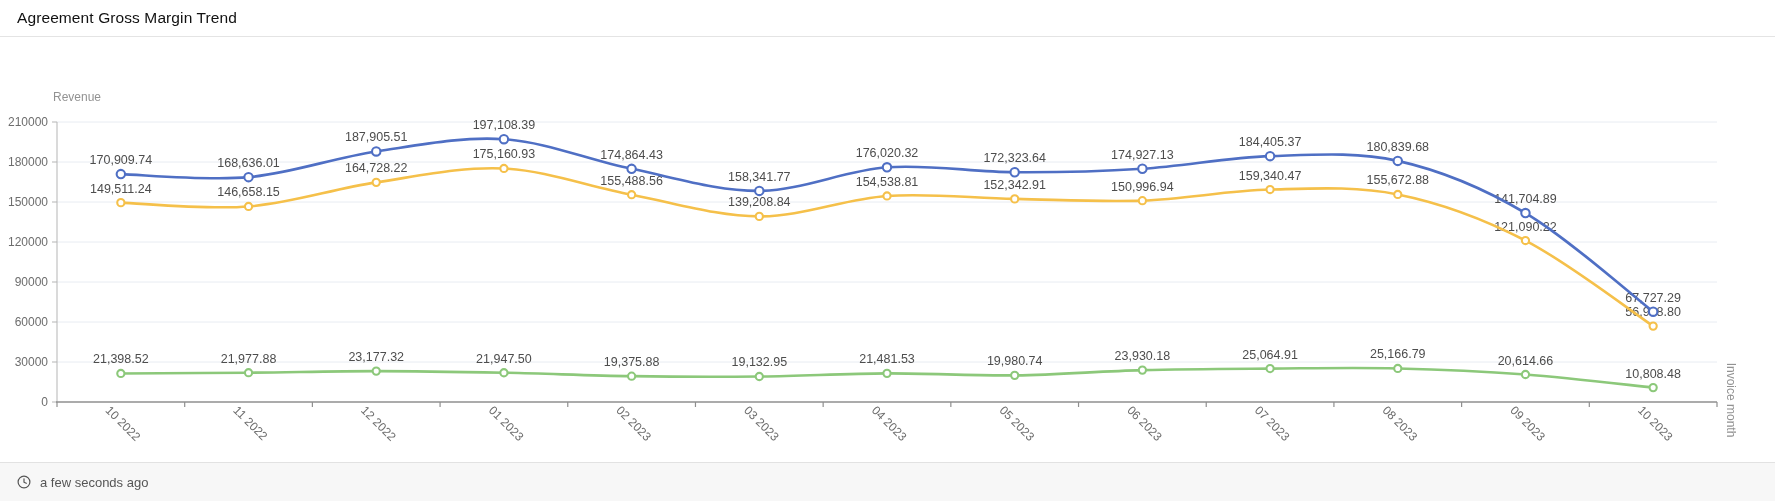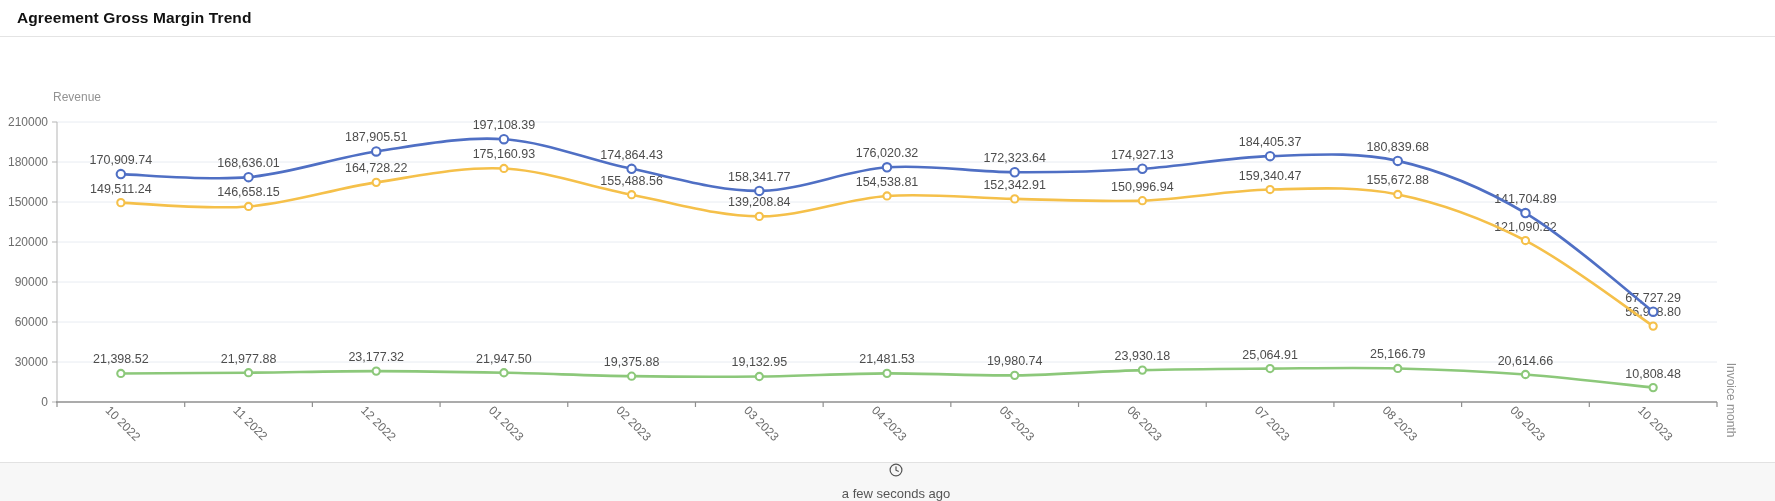--- a/index.html
+++ b/index.html
@@ -4,37 +4,37 @@
 <style>
   html,body{margin:0;padding:0}
   body{
     width:1775px;height:501px;background:#fff;overflow:hidden;position:relative;
     font-family:"Liberation Sans",sans-serif;
   }
   .header{
     height:37px;border-bottom:1px solid #e4e4e4;display:flex;align-items:center;
     padding:0 17px;box-sizing:border-box;background:#fff;
   }
-  .header .title{font-size:15.5px;font-weight:bold;color:#111;letter-spacing:.1px}
+  .header .title{font-size:15.5px;font-weight:normal;color:#111;letter-spacing:.1px}
   .chart-wrap{position:relative;width:1775px;height:425px;background:#fff}
   #chart-svg{position:absolute;left:0;top:0}
   .legend{
     position:absolute;left:57px;top:44px;width:1660px;display:flex;
     justify-content:center;align-items:center;gap:26px;
   }
   .legend-item{display:flex;align-items:center;gap:7px;cursor:pointer}
   .legend-marker{position:relative;width:27px;height:3px;border-radius:2px}
   .legend-ring{
     position:absolute;left:50%;top:50%;transform:translate(-50%,-50%);
     width:11px;height:11px;border-radius:50%;background:#fff;border:2.4px solid;box-sizing:border-box;
   }
   .legend-label{font-size:12.5px;color:#5a5a5a;white-space:nowrap}
   .footer{
     height:39px;box-sizing:border-box;background:#f7f7f7;border-top:1px solid #e2e2e2;
-    display:flex;align-items:center;padding-left:17px;gap:9px;flex-direction:column;
+    display:flex;align-items:center;padding-left:17px;gap:9px;
   }
   .footer-text{font-size:13px;color:#555}
   text{font-family:"Liberation Sans",sans-serif}
 </style>
 </head>
 <body>
 
 <div class="header">
   <span class="title">Agreement Gross Margin Trend</span>
 </div>

